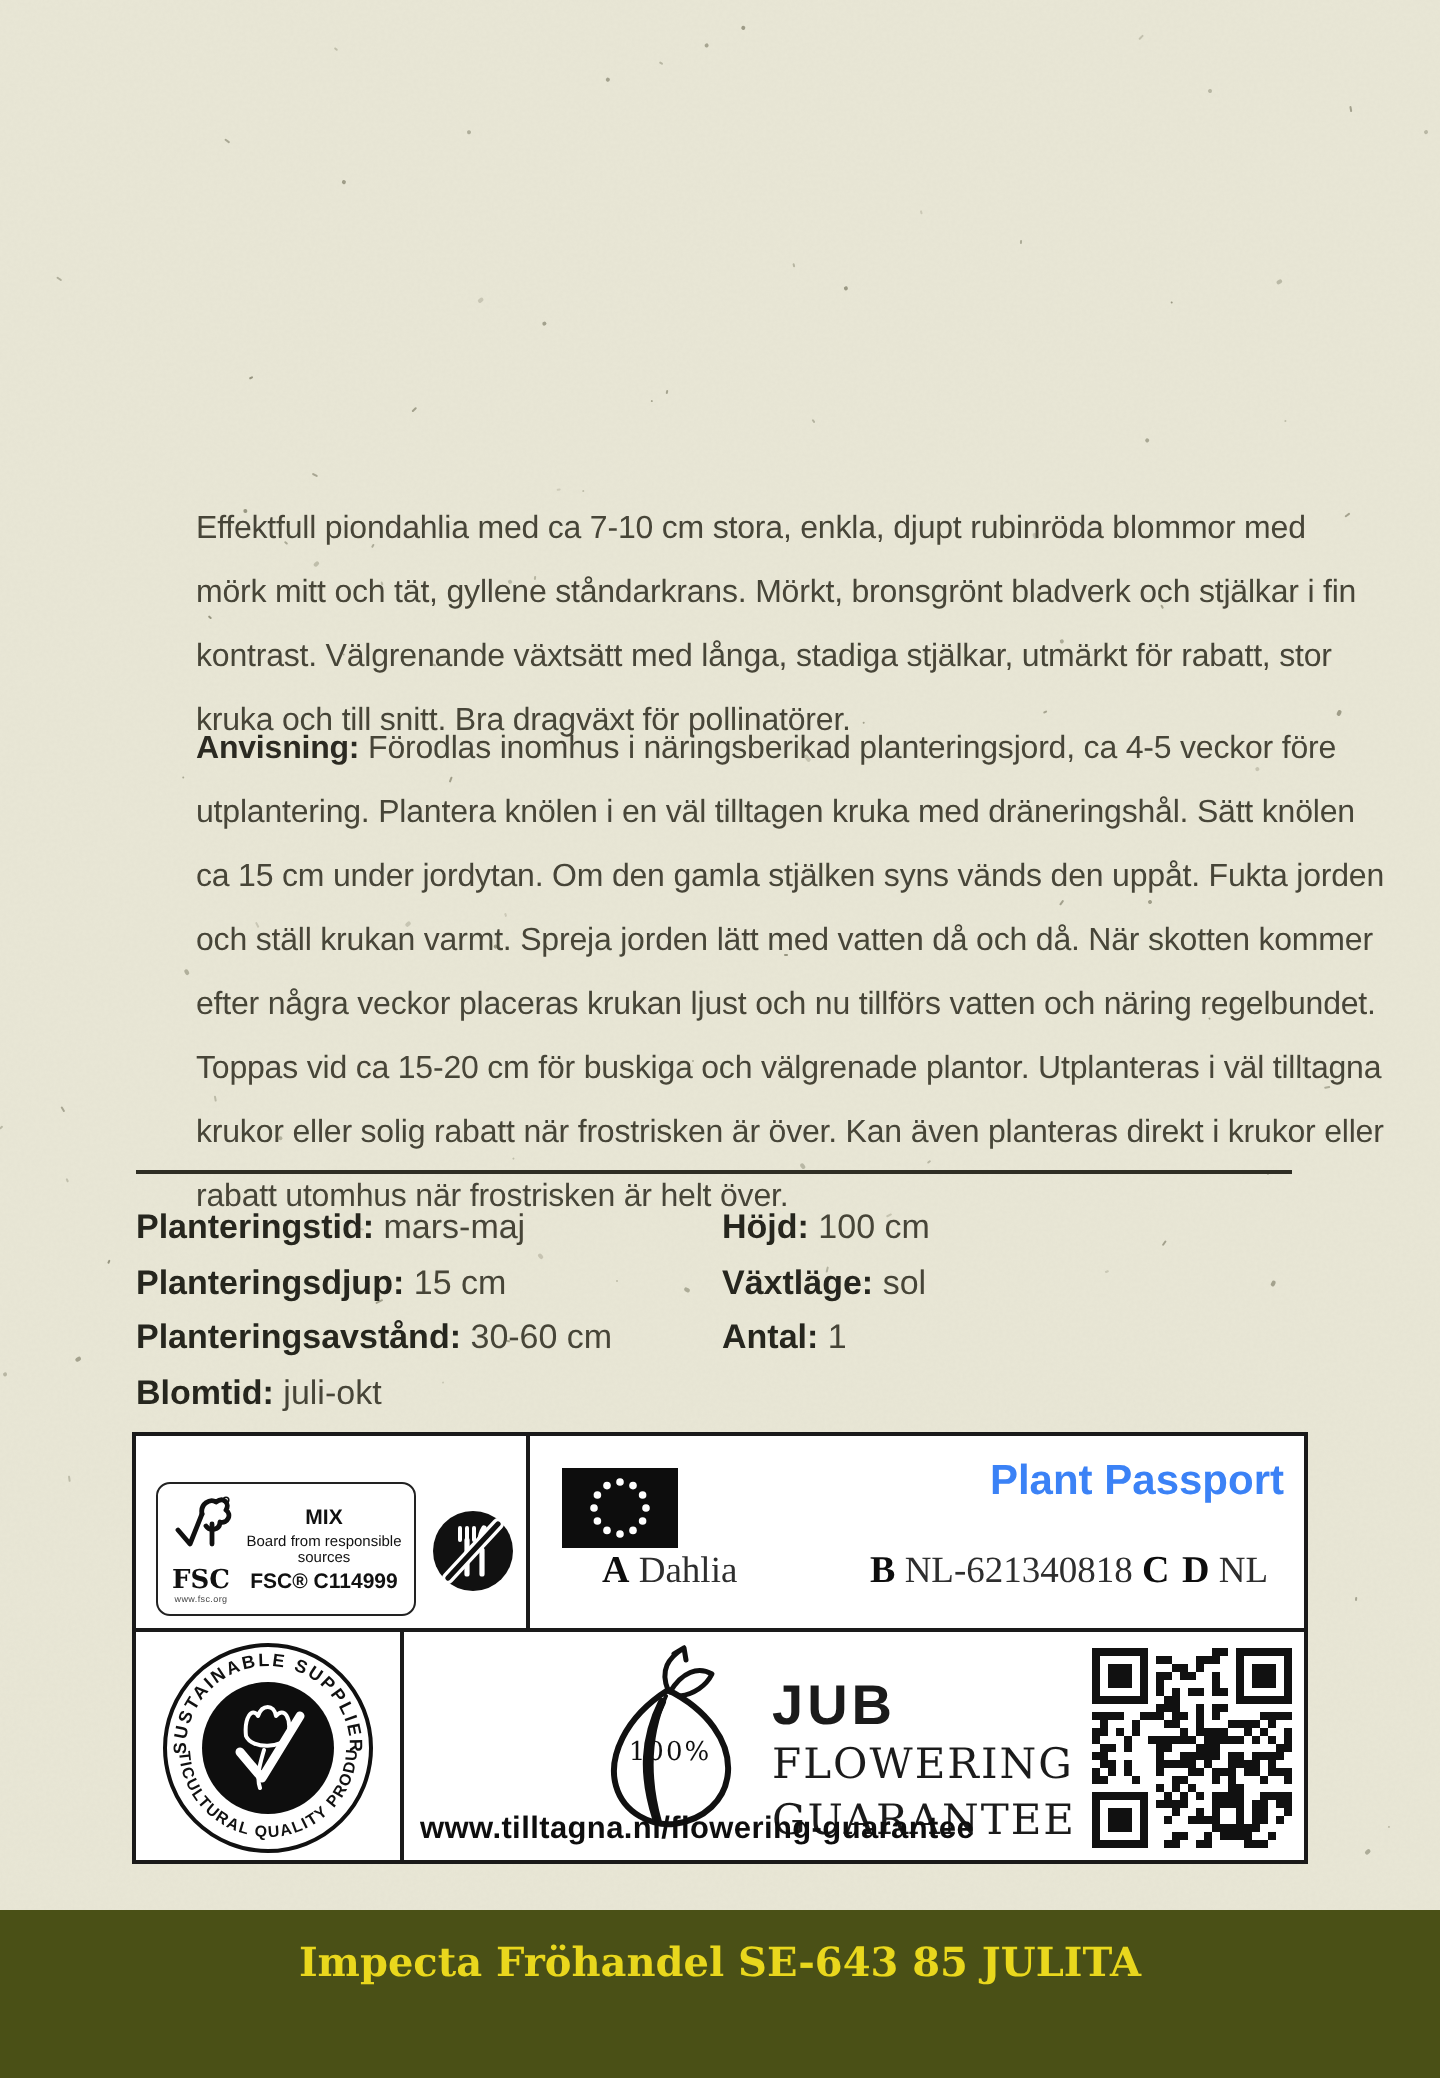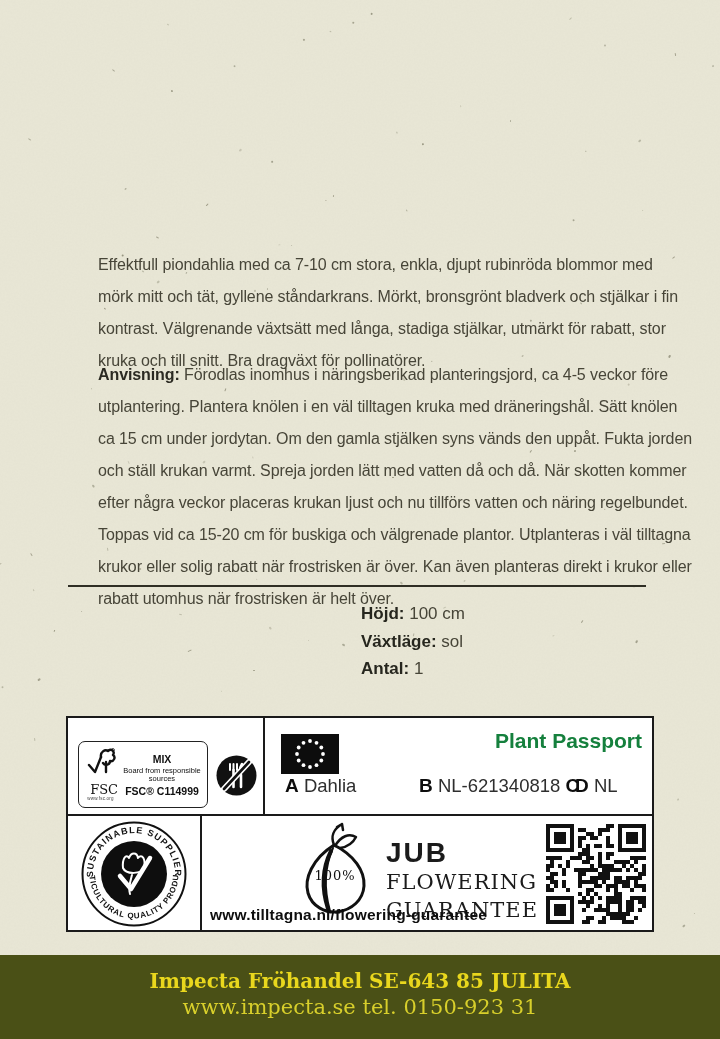--- a/index.html
+++ b/index.html
@@ -31,32 +31,32 @@
   .passport-box  { top:716px; height:100px; }
   .guarantee-box { top:814px; height:118px; }
 
   .pp-left { position:absolute; left:0; top:0; width:197px; height:100%; border-right:2px solid #1a1a1a; }
   .pp-right { position:absolute; left:199px; top:0; right:0; height:100%; }
 
   .fsc-sticker { position:absolute; left:10px; top:23px; width:130px; height:67px;
                  border:1.5px solid #222; border-radius:7px; display:flex; align-items:center;
                  padding:3px 4px; gap:3px; color:#111; }
   .fsc-left { width:38px; text-align:center; }
-  .fsc-name { font-family:"DejaVu Serif", serif; font-weight:normal; font-size:13px; line-height:12px;text-align:right; }
+  .fsc-name { font-family:"DejaVu Serif", serif; font-weight:bold; font-size:13px; line-height:12px; }
   .fsc-url  { font-size:4.5px; color:#444; letter-spacing:0.2px; }
   .fsc-right { flex:1; text-align:center; }
   .fsc-mix  { font-weight:bold; font-size:10.5px; }
   .fsc-src  { font-size:7.5px; line-height:8px; margin:2px auto 2px; width:82px; }
   .fsc-code { font-weight:bold; font-size:10.5px; }
 
   .nofood { position:absolute; left:148px; top:37px; }
 
   .eu-flag { position:absolute; left:14px; top:16px; }
-  .pp-title { position:absolute; right:10px; top:11px; font-size:21px; font-weight:bold; color:#15803d; }
-  .pp-codes { position:absolute; left:0; top:57px; width:100%; height:26px; font-size:18.5px; color:#2e2e2e; }
+  .pp-title { position:absolute; right:10px; top:11px; font-size:21px; font-weight:bold; color:#3b82f6; }
+  .pp-codes { position:absolute; left:16px; top:57px; width:100%; height:26px; font-size:18.5px; color:#2e2e2e;font-family:Liberation Serif, serif; }
   .pp-codes b { color:#0d0d0d; font-size:19px; }
   .code-a { position:absolute; left:18px; }
   .code-b { position:absolute; left:152px; }
   .code-d { position:absolute; left:308px; }
 
   .gb-left { position:absolute; left:0; top:0; width:134px; height:100%; border-right:2px solid #1a1a1a; }
   .gb-right { position:absolute; left:136px; top:0; right:0; height:100%; }
   .supplier-logo { position:absolute; left:12px; top:4px; }
 
   .bulb { position:absolute; left:88px; top:5px; }
@@ -184,20 +184,26 @@
 
   <div class="content">
 
 
     <p class="para desc"><span>Effektfull piondahlia med ca 7-10 cm stora, enkla, djupt rubinröda blommor med mörk mitt och tät, gyllene ståndarkrans. Mörkt, bronsgrönt bladverk och stjälkar i fin kontrast. Välgrenande växtsätt med långa, stadiga stjälkar, utmärkt för rabatt, stor kruka och till snitt. Bra dragväxt för pollinatörer.</span></p>
 
     <p class="para instr"><b>Anvisning:</b> <span>Förodlas inomhus i näringsberikad planteringsjord, ca 4-5 veckor före utplantering. Plantera knölen i en väl tilltagen kruka med dräneringshål. Sätt knölen ca 15 cm under jordytan. Om den gamla stjälken syns vänds den uppåt. Fukta jorden och ställ krukan varmt. Spreja jorden lätt med vatten då och då. När skotten kommer efter några veckor placeras krukan ljust och nu tillförs vatten och näring regelbundet. Toppas vid ca 15-20 cm för buskiga och välgrenade plantor. Utplanteras i väl tilltagna krukor eller solig rabatt när frostrisken är över. Kan även planteras direkt i krukor eller rabatt utomhus när frostrisken är helt över.</span></p>
 
     <div class="rule"></div>
 
+    <div class="details col-left">
+      <div><b>Planteringstid:</b> <span>mars-maj</span></div>
+      <div><b>Planteringsdjup:</b> <span>15 cm</span></div>
+      <div><b>Planteringsavstånd:</b> <span>30-60 cm</span></div>
+      <div><b>Blomtid:</b> <span>juli-okt</span></div>
+    </div>
     <div class="details col-right">
       <div><b>Höjd:</b> <span>100 cm</span></div>
       <div><b>Växtläge:</b> <span>sol</span></div>
       <div><b>Antal:</b> <span>1</span></div>
     </div>
 
     <div class="labelbox passport-box">
       <div class="pp-left">
         <div class="fsc-sticker">
           <div class="fsc-left">
@@ -609,17 +615,16 @@
               <rect x="80" y="96" width="4" height="4"></rect>
               <rect x="84" y="96" width="4" height="4"></rect>
             </g>
           </svg>
         <div class="gb-url">www.tilltagna.nl/flowering-guarantee</div>
       </div>
     </div>
 
     <div class="footer">
       <div class="footer-line1">Impecta Fröhandel SE-643 85 JULITA</div>
-      <div class="footer-line2">www.impecta.se tel. 0150-923 31</div>
     </div>
 
   </div>
 </div>
 
 </body></html>

